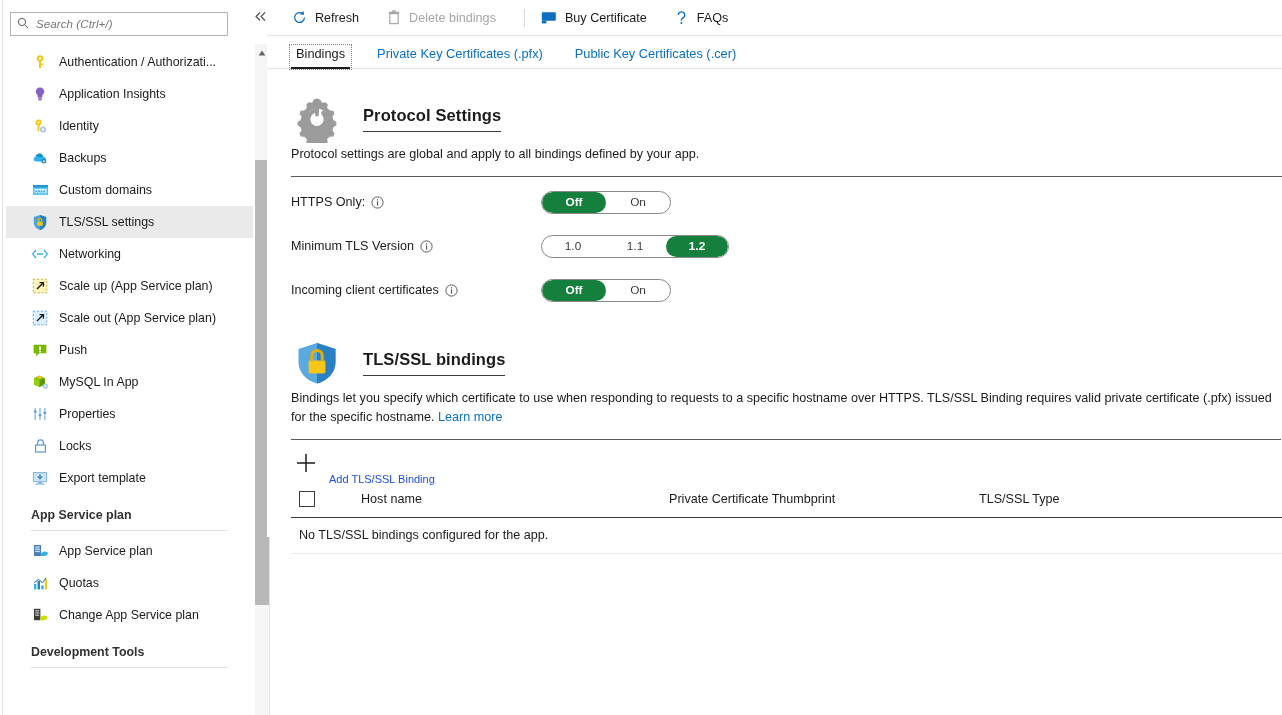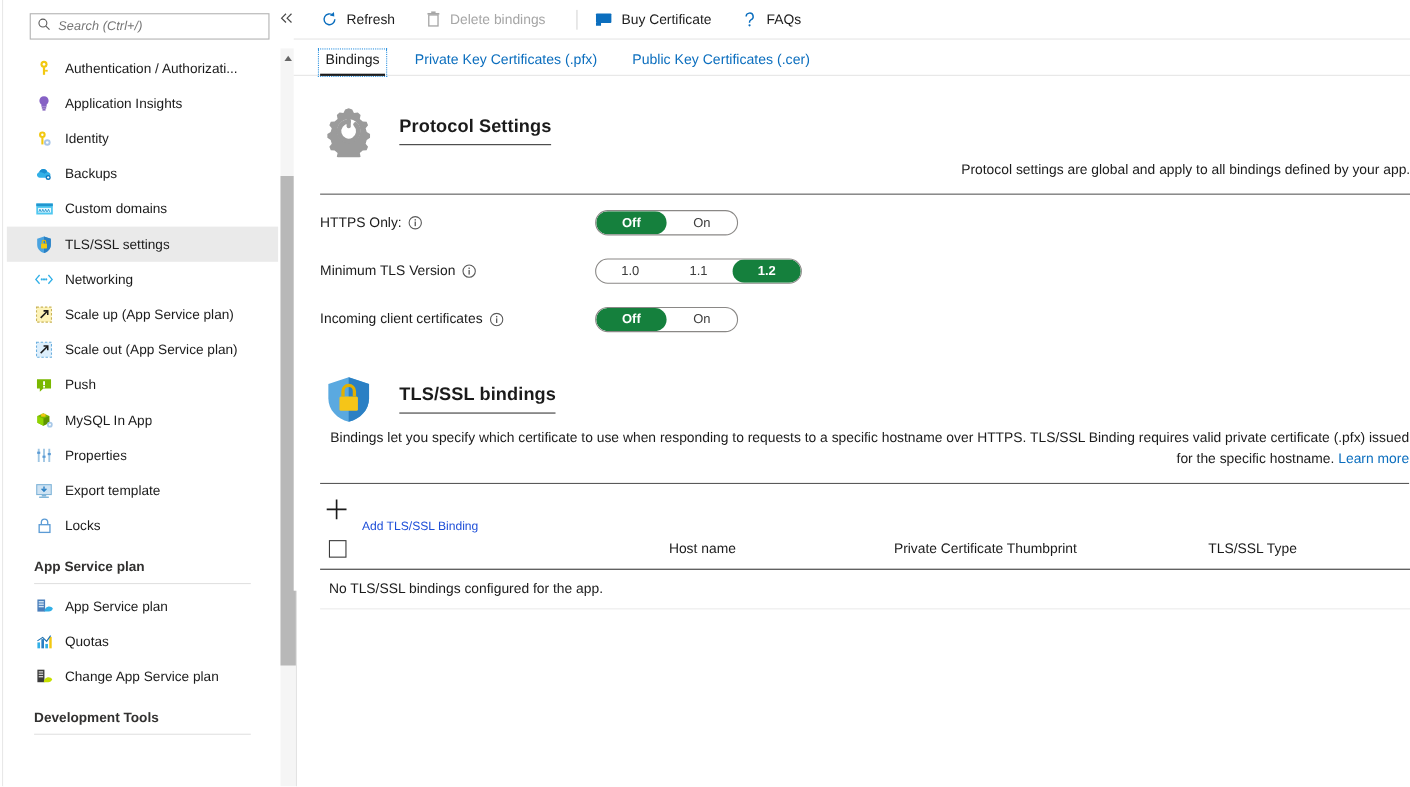--- a/index.html
+++ b/index.html
@@ -17,21 +17,21 @@
 
   
   .left-strip {
     position: absolute; left: 0; top: 0; width: 3px; height: 715px;
     background: #ffffff; border-right: 1px solid #e3e3e3;
   }
   .sidebar {
     position: absolute; left: 3px; top: 0; width: 247px; height: 715px;
     background: #ffffff;
   }
-  .search-wrap { position: absolute; left: 24px; top: 12px; width: 218px; height: 24px; }
+  .search-wrap { position: absolute; left: 7px; top: 12px; width: 218px; height: 24px; }
   .search-box {
     width: 218px; height: 24px;
     border: 1px solid #b3b3b3; background: #fff;
     display: flex; align-items: center; padding: 0 6px;
   }
   .search-box svg { flex: 0 0 auto; }
   .search-text {
     margin-left: 7px; font-size: 11.5px; color: #767676;
     font-style: italic; letter-spacing: .1px;
   }
@@ -79,21 +79,20 @@
   }
   .sidebar-edge {
     position: absolute; left: 266px; top: 0; width: 1px; height: 715px;
     background: #e3e3e3;
   }
 
   
   .main {
     position: absolute; left: 267px; top: 0; right: 0; height: 537px;
     background: #ffffff;
-    text-align: right;
   }
 
   .toolbar {
     position: relative; height: 36px; display: flex; align-items: center;
     padding-left: 24px; border-bottom: 1px solid #e6e6e6; gap: 0;
   }
   .tb-btn {
     display: flex; align-items: center; height: 36px; padding: 0 12px 0 0;
     margin-right: 14px; font-size: 12.6px; color: #1b1b1b; cursor: default;
   }
@@ -363,38 +362,38 @@
             <rect x="1.8" y="4.6" width="2.8" height="2" fill="#5b9bd5"></rect>
             <rect x="6.6" y="8.2" width="2.8" height="2" fill="#5b9bd5"></rect>
             <rect x="11.4" y="5.8" width="2.8" height="2" fill="#5b9bd5"></rect>
           </svg>
         </span>
         <span class="nav-label">Properties</span>
       </div>
 
       <div class="nav-item">
         <span class="nav-ico">
+          <svg width="15" height="16" viewBox="0 0 15 16">
+            <rect x="2.6" y="7" width="9.8" height="7" fill="none" stroke="#5b9bd5" stroke-width="1.2"></rect>
+            <path d="M4.6 7 V4.8 a2.9 2.9 0 0 1 5.8 0 V7" fill="none" stroke="#5b9bd5" stroke-width="1.2"></path>
+          </svg>
+        </span>
+        <span class="nav-label">Locks</span>
+      </div>
+
+      <div class="nav-item">
+        <span class="nav-ico">
           <svg width="16" height="15" viewBox="0 0 16 15">
             <rect x="1.4" y="1.6" width="13.2" height="9" fill="#cfe3f3" stroke="#7fb4d8" stroke-width="1"></rect>
             <rect x="6" y="10.8" width="4" height="1.6" fill="#7fb4d8"></rect>
             <rect x="3.6" y="12.4" width="8.8" height="1.3" fill="#7fb4d8"></rect>
             <path d="M8 3.2 V7.2 M5.8 5.4 L8 7.6 L10.2 5.4" fill="none" stroke="#2b80c4" stroke-width="1.3"></path>
           </svg>
         </span>
         <span class="nav-label">Export template</span>
-      </div>
-
-      <div class="nav-item">
-        <span class="nav-ico">
-          <svg width="15" height="16" viewBox="0 0 15 16">
-            <rect x="2.6" y="7" width="9.8" height="7" fill="none" stroke="#5b9bd5" stroke-width="1.2"></rect>
-            <path d="M4.6 7 V4.8 a2.9 2.9 0 0 1 5.8 0 V7" fill="none" stroke="#5b9bd5" stroke-width="1.2"></path>
-          </svg>
-        </span>
-        <span class="nav-label">Locks</span>
       </div>
 
       <div class="nav-group">App Service plan</div>
       <div class="nav-sep"></div>
 
       <div class="nav-item">
         <span class="nav-ico">
           <svg width="17" height="16" viewBox="0 0 17 16">
             <rect x="2" y="2" width="7" height="11" fill="#4a7ebb"></rect>
             <rect x="3.2" y="3.4" width="4.6" height="1.3" fill="#cfe3f3"></rect>

